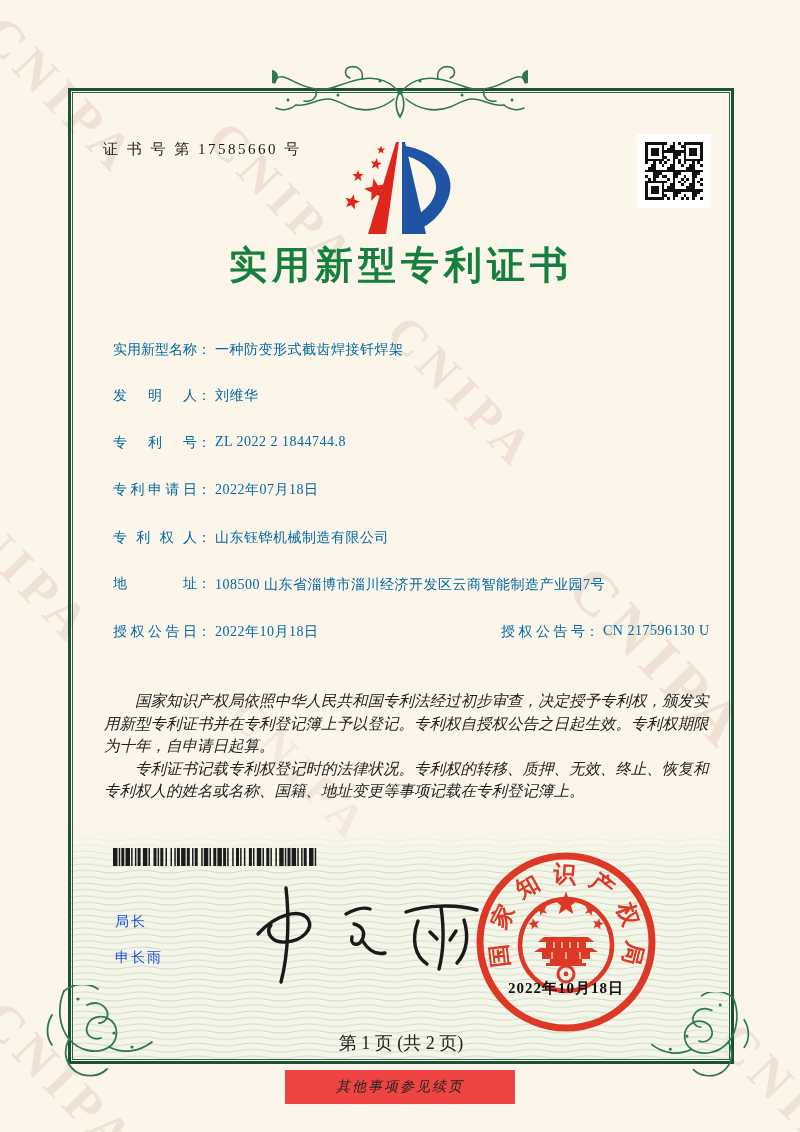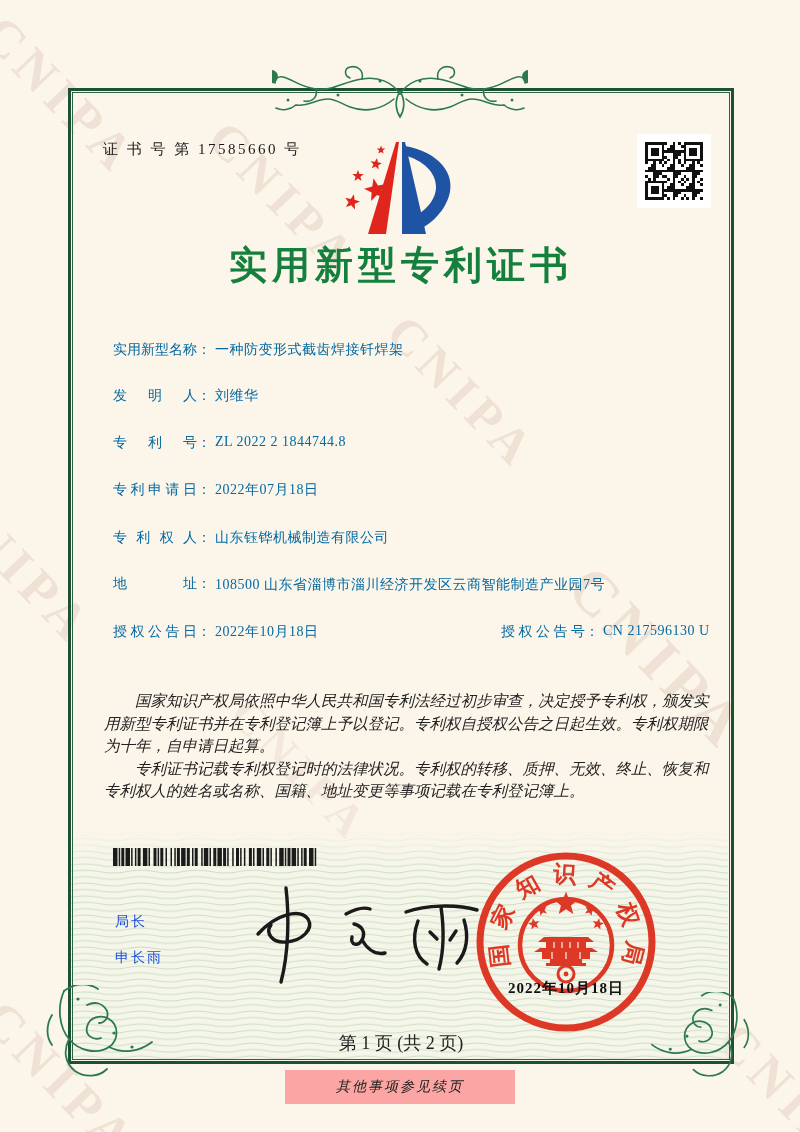--- a/index.html
+++ b/index.html
@@ -30,21 +30,21 @@
             color:#222;font-style:italic;margin-top:32px;}
   .bodytext p{margin:0;text-indent:2em;}
   
   .signer{position:absolute;left:115px;font-size:14px;letter-spacing:2px;color:#1d4ed8;
           font-family:"Liberation Sans","DejaVu Sans",sans-serif;}
   
   .sealdate{position:absolute;left:474px;top:979px;width:184px;text-align:center;font-size:15px;
             letter-spacing:1px;color:#101010;font-weight:bold;}
   
   .pageinfo{position:absolute;left:68px;top:1031px;width:666px;text-align:center;font-size:18px;color:#222;}
-  .note{position:absolute;left:285px;top:1070px;width:230px;height:34px;line-height:34px;background:#fca5a5;
+  .note{position:absolute;left:285px;top:1070px;width:230px;height:34px;line-height:34px;background:#ef4444;
         text-align:center;font-size:14px;letter-spacing:2px;color:#222;font-style:italic;}
   svg{display:block;}
 </style>
 </head>
 <body>
 
 <div class="page">
 
   <span class="wm" style="left:60px;top:95px;font-size:52px;">CNIPA</span>
   <span class="wm" style="left:283px;top:198px;font-size:50px;">CNIPA</span>

